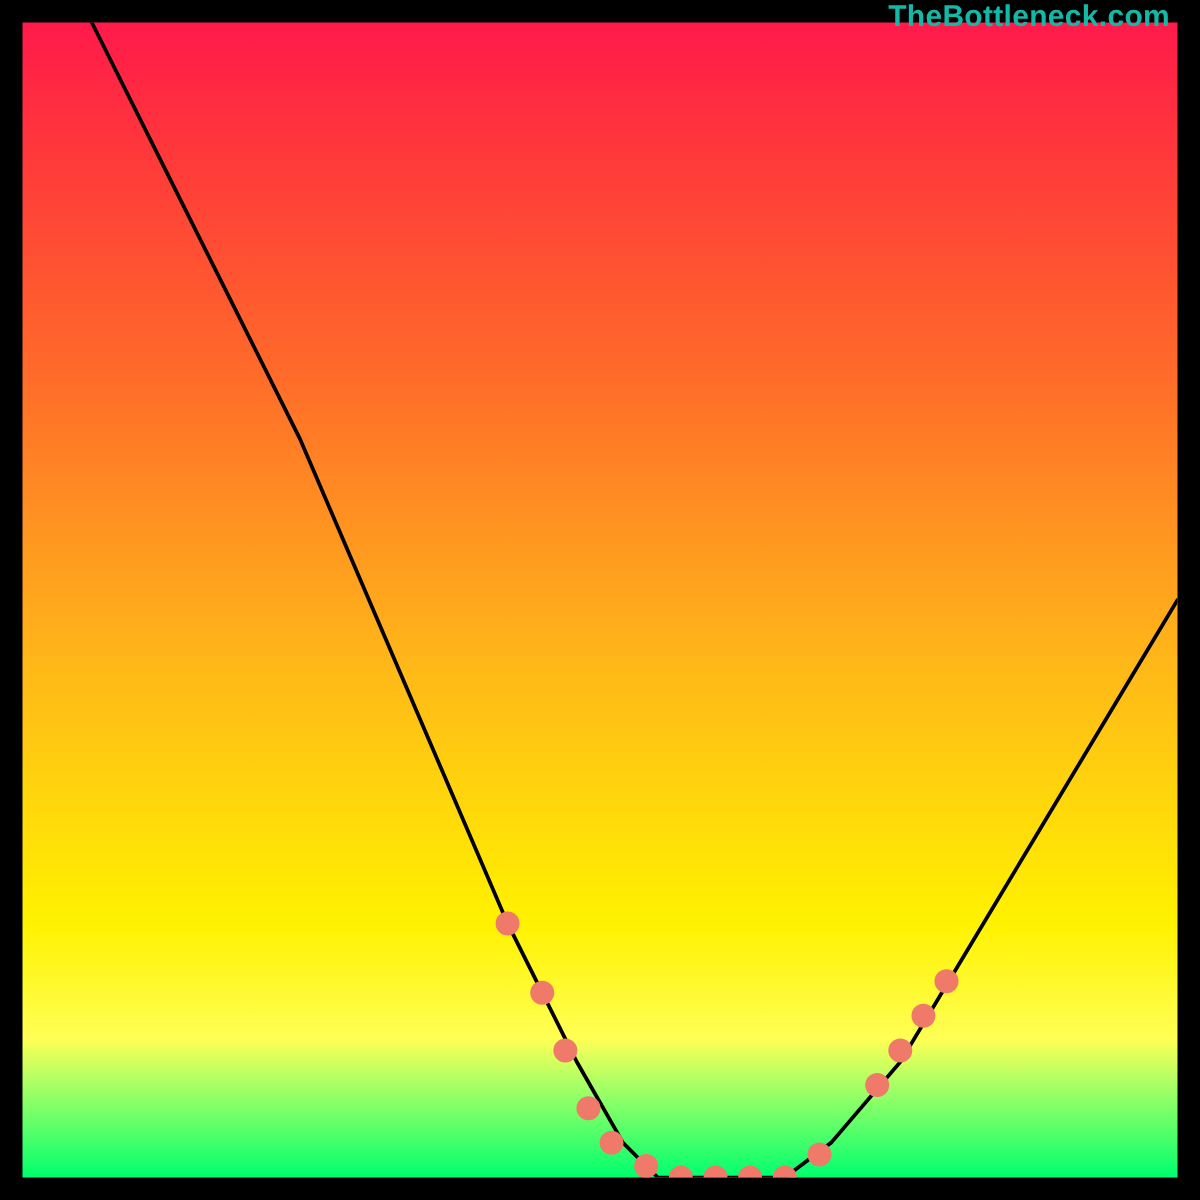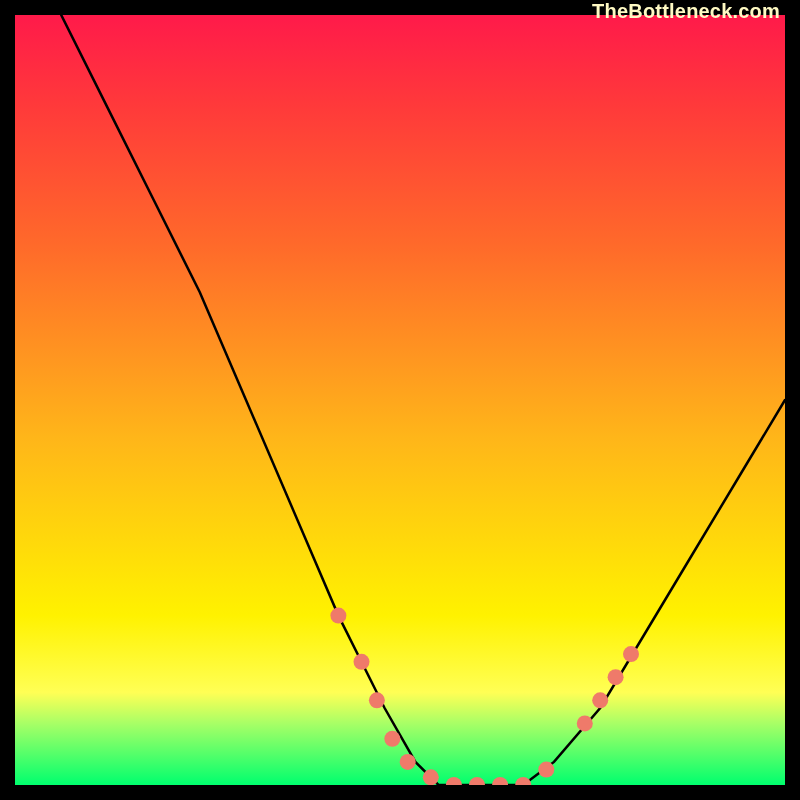--- a/index.html
+++ b/index.html
@@ -37,21 +37,21 @@
   }
   .curve-overlay {
     position: absolute;
     inset: 0;
     pointer-events: none;
   }
   .watermark {
     position: absolute;
     top: 0px;
     right: 20px;
-    color: #fef9c3;
+    color: #14b8a6;
     font-size: 20px;
     font-weight: 600;
     letter-spacing: 0.2px;
     user-select: none;
   }
   svg { display: block; }
 </style>
 </head>
 <body>
 

